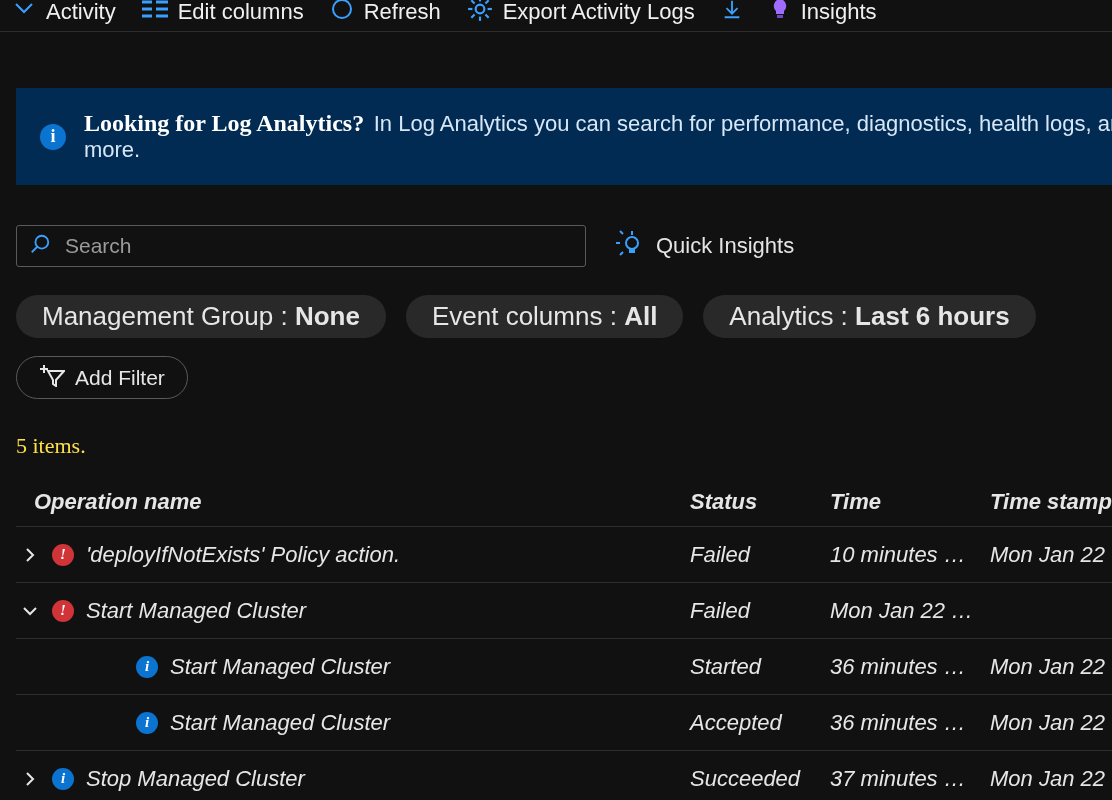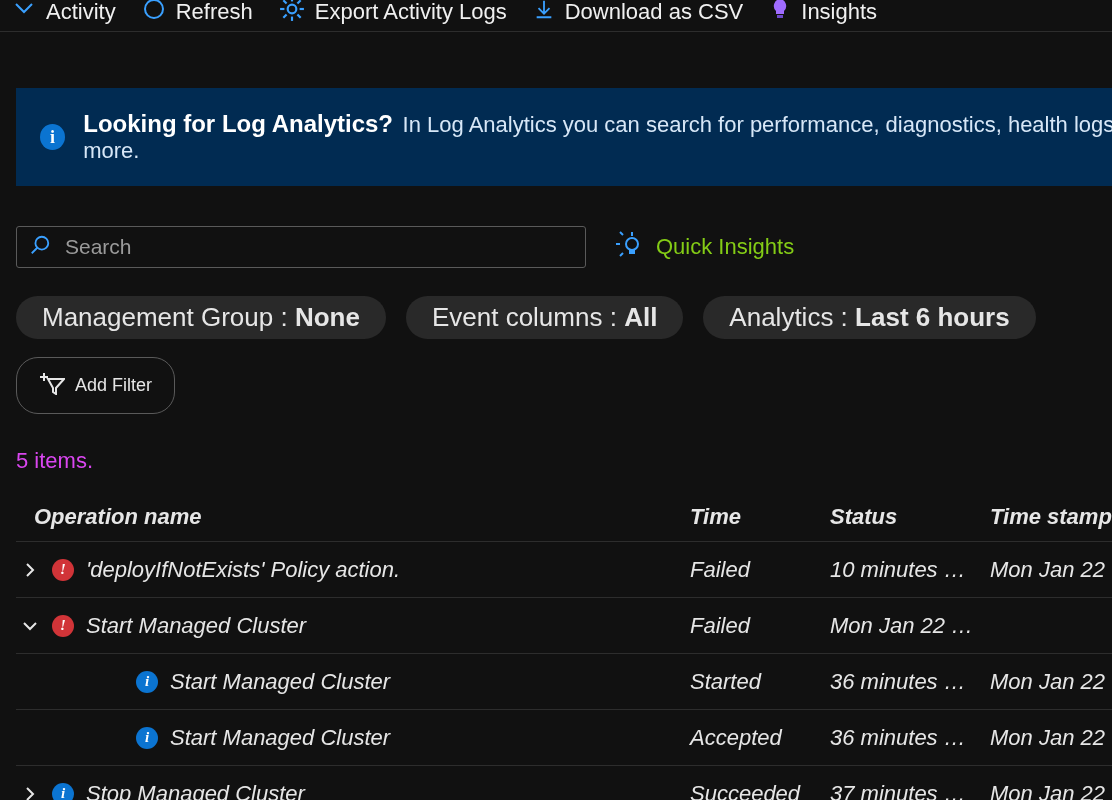--- a/index.html
+++ b/index.html
@@ -44,21 +44,21 @@
     padding: 22px 24px;
     width: 1200px;
   }
   .banner .info-circle {
     width: 26px; height: 26px; border-radius: 50%;
     background: #0b74d1;
     display: flex; align-items: center; justify-content: center;
     color: #fff; font-weight: bold; font-family: Georgia, serif;
     font-size: 18px;
   }
-  .banner .lead { font-size: 24px; font-weight: 600; color: #fff; }
+  .banner .lead { font-size: 24px; font-weight: 600; color: #fff; font-family: Liberation Serif, serif; }
   .banner .sub  { font-size: 22px; color: #d7e7f7; margin-left: 4px; }
 
   
   .search-row {
     display: flex;
     align-items: center;
     gap: 28px;
     margin: 40px 0 0 16px;
   }
   .search-box {
@@ -77,21 +77,21 @@
     border: none;
     outline: none;
     color: #cfcfcf;
     font-size: 21px;
   }
   .search-box input::placeholder { color: #9a9a9a; }
   .quick-insights {
     display: flex;
     align-items: center;
     gap: 12px;
-    color: #84cc16;
+    color: #e5e5e5;
     font-size: 22px;
     cursor: pointer;
   }
 
   
   .pill-row {
     display: flex;
     gap: 20px;
     margin: 28px 0 0 16px;
     width: 1200px;
@@ -108,27 +108,27 @@
   .pill .bold { font-weight: 700; }
   .pill .blur { filter: blur(5px); font-weight:700; }
 
   .addfilter-row { margin: 18px 0 0 16px; }
   .addfilter {
     display: inline-flex;
     align-items: center;
     gap: 10px;
     border: 1px solid #5a5a5a;
     border-radius: 22px;
-    padding: 13px 22px;
-    font-size: 18px;
+    padding: 6px 22px;
+    font-size: 21px;
     cursor: pointer;
   }
 
   
-  .count { margin: 34px 16px 0 16px; font-size: 22px; color: #d946ef; }
+  .count { margin: 34px 16px 0 16px; font-size: 22px; color: #fde047; font-family: Liberation Serif, serif; }
 
   
   .table { margin: 18px 0 0 16px; width: 1200px; }
   .thead, .trow {
     display: grid;
     grid-template-columns: 670px 140px 160px 200px;
     align-items: center;
     border-bottom: 1px solid #2d2d2d;
   }
   .thead { height: 50px; font-weight: 600; font-size: 22px; }
@@ -156,20 +156,33 @@
   <div class="toolbar-item">
     <span>
       <svg width="24" height="24" viewBox="0 0 24 24">
           <path d="M4 7l8 8 8-8" fill="none" stroke="#3aa0ff" stroke-width="2"></path>
         </svg>
     </span>
     <span>Activity</span>
   </div>
   <div class="toolbar-item">
     <span>
+      <svg width="26" height="20" viewBox="0 0 26 20">
+        <line x1="0" y1="3" x2="10" y2="3" stroke="#3aa0ff" stroke-width="3"></line>
+        <line x1="0" y1="10" x2="10" y2="10" stroke="#3aa0ff" stroke-width="3"></line>
+        <line x1="0" y1="17" x2="10" y2="17" stroke="#3aa0ff" stroke-width="3"></line>
+        <line x1="14" y1="3" x2="26" y2="3" stroke="#3aa0ff" stroke-width="3"></line>
+        <line x1="14" y1="10" x2="26" y2="10" stroke="#3aa0ff" stroke-width="3"></line>
+        <line x1="14" y1="17" x2="26" y2="17" stroke="#3aa0ff" stroke-width="3"></line>
+      </svg>
+    </span>
+    <span>Edit columns</span>
+  </div>
+  <div class="toolbar-item">
+    <span>
       <svg width="24" height="24" viewBox="0 0 24 24">
           <circle cx="12" cy="12" r="9" fill="none" stroke="#3aa0ff" stroke-width="2"></circle>
         </svg>
     </span>
     <span>Refresh</span>
   </div>
   <div class="toolbar-item">
     <span>
       <svg width="26" height="26" viewBox="0 0 24 24">
         <circle cx="12" cy="12" r="4" fill="none" stroke="#3aa0ff" stroke-width="2"></circle>
@@ -186,21 +199,20 @@
       </svg>
     </span>
     <span>Export Activity Logs</span>
   </div>
   <div class="toolbar-item">
     <span>
       <svg width="22" height="22" viewBox="0 0 24 24">
         <path d="M12 3v13M6 11l6 6 6-6M4 21h16" fill="none" stroke="#3aa0ff" stroke-width="2"></path>
       </svg>
     </span>
-    <span>Download as CSV</span>
   </div>
   <div class="toolbar-item">
     <span>
       <svg width="22" height="24" viewBox="0 0 22 24">
         <path d="M11 2a7 7 0 0 0-4 12v3h8v-3a7 7 0 0 0-4-12z" fill="#a06cff"></path>
         <rect x="8" y="18" width="6" height="3" fill="#6d48c9"></rect>
       </svg>
     </span>
     <span>Insights</span>
   </div>
@@ -265,22 +277,22 @@
     </span>
     <span>Add Filter</span>
   </div>
 </div>
 
 <div class="count">5 items.</div>
 
 <div class="table">
   <div class="thead">
     <div style="padding-left:18px">Operation name</div>
+    <div>Status</div>
     <div>Time</div>
-    <div>Status</div>
     <div>Time stamp</div>
   </div>
   <div id="tbody">
       <div class="trow">
         <div class="op-cell cell">
           <span class="chev">
             <svg width="16" height="16" viewBox="0 0 16 16">
               <path d="M5 2l6 6-6 6" fill="none" stroke="#e6e6e6" stroke-width="2"></path>
             </svg>
           </span>

